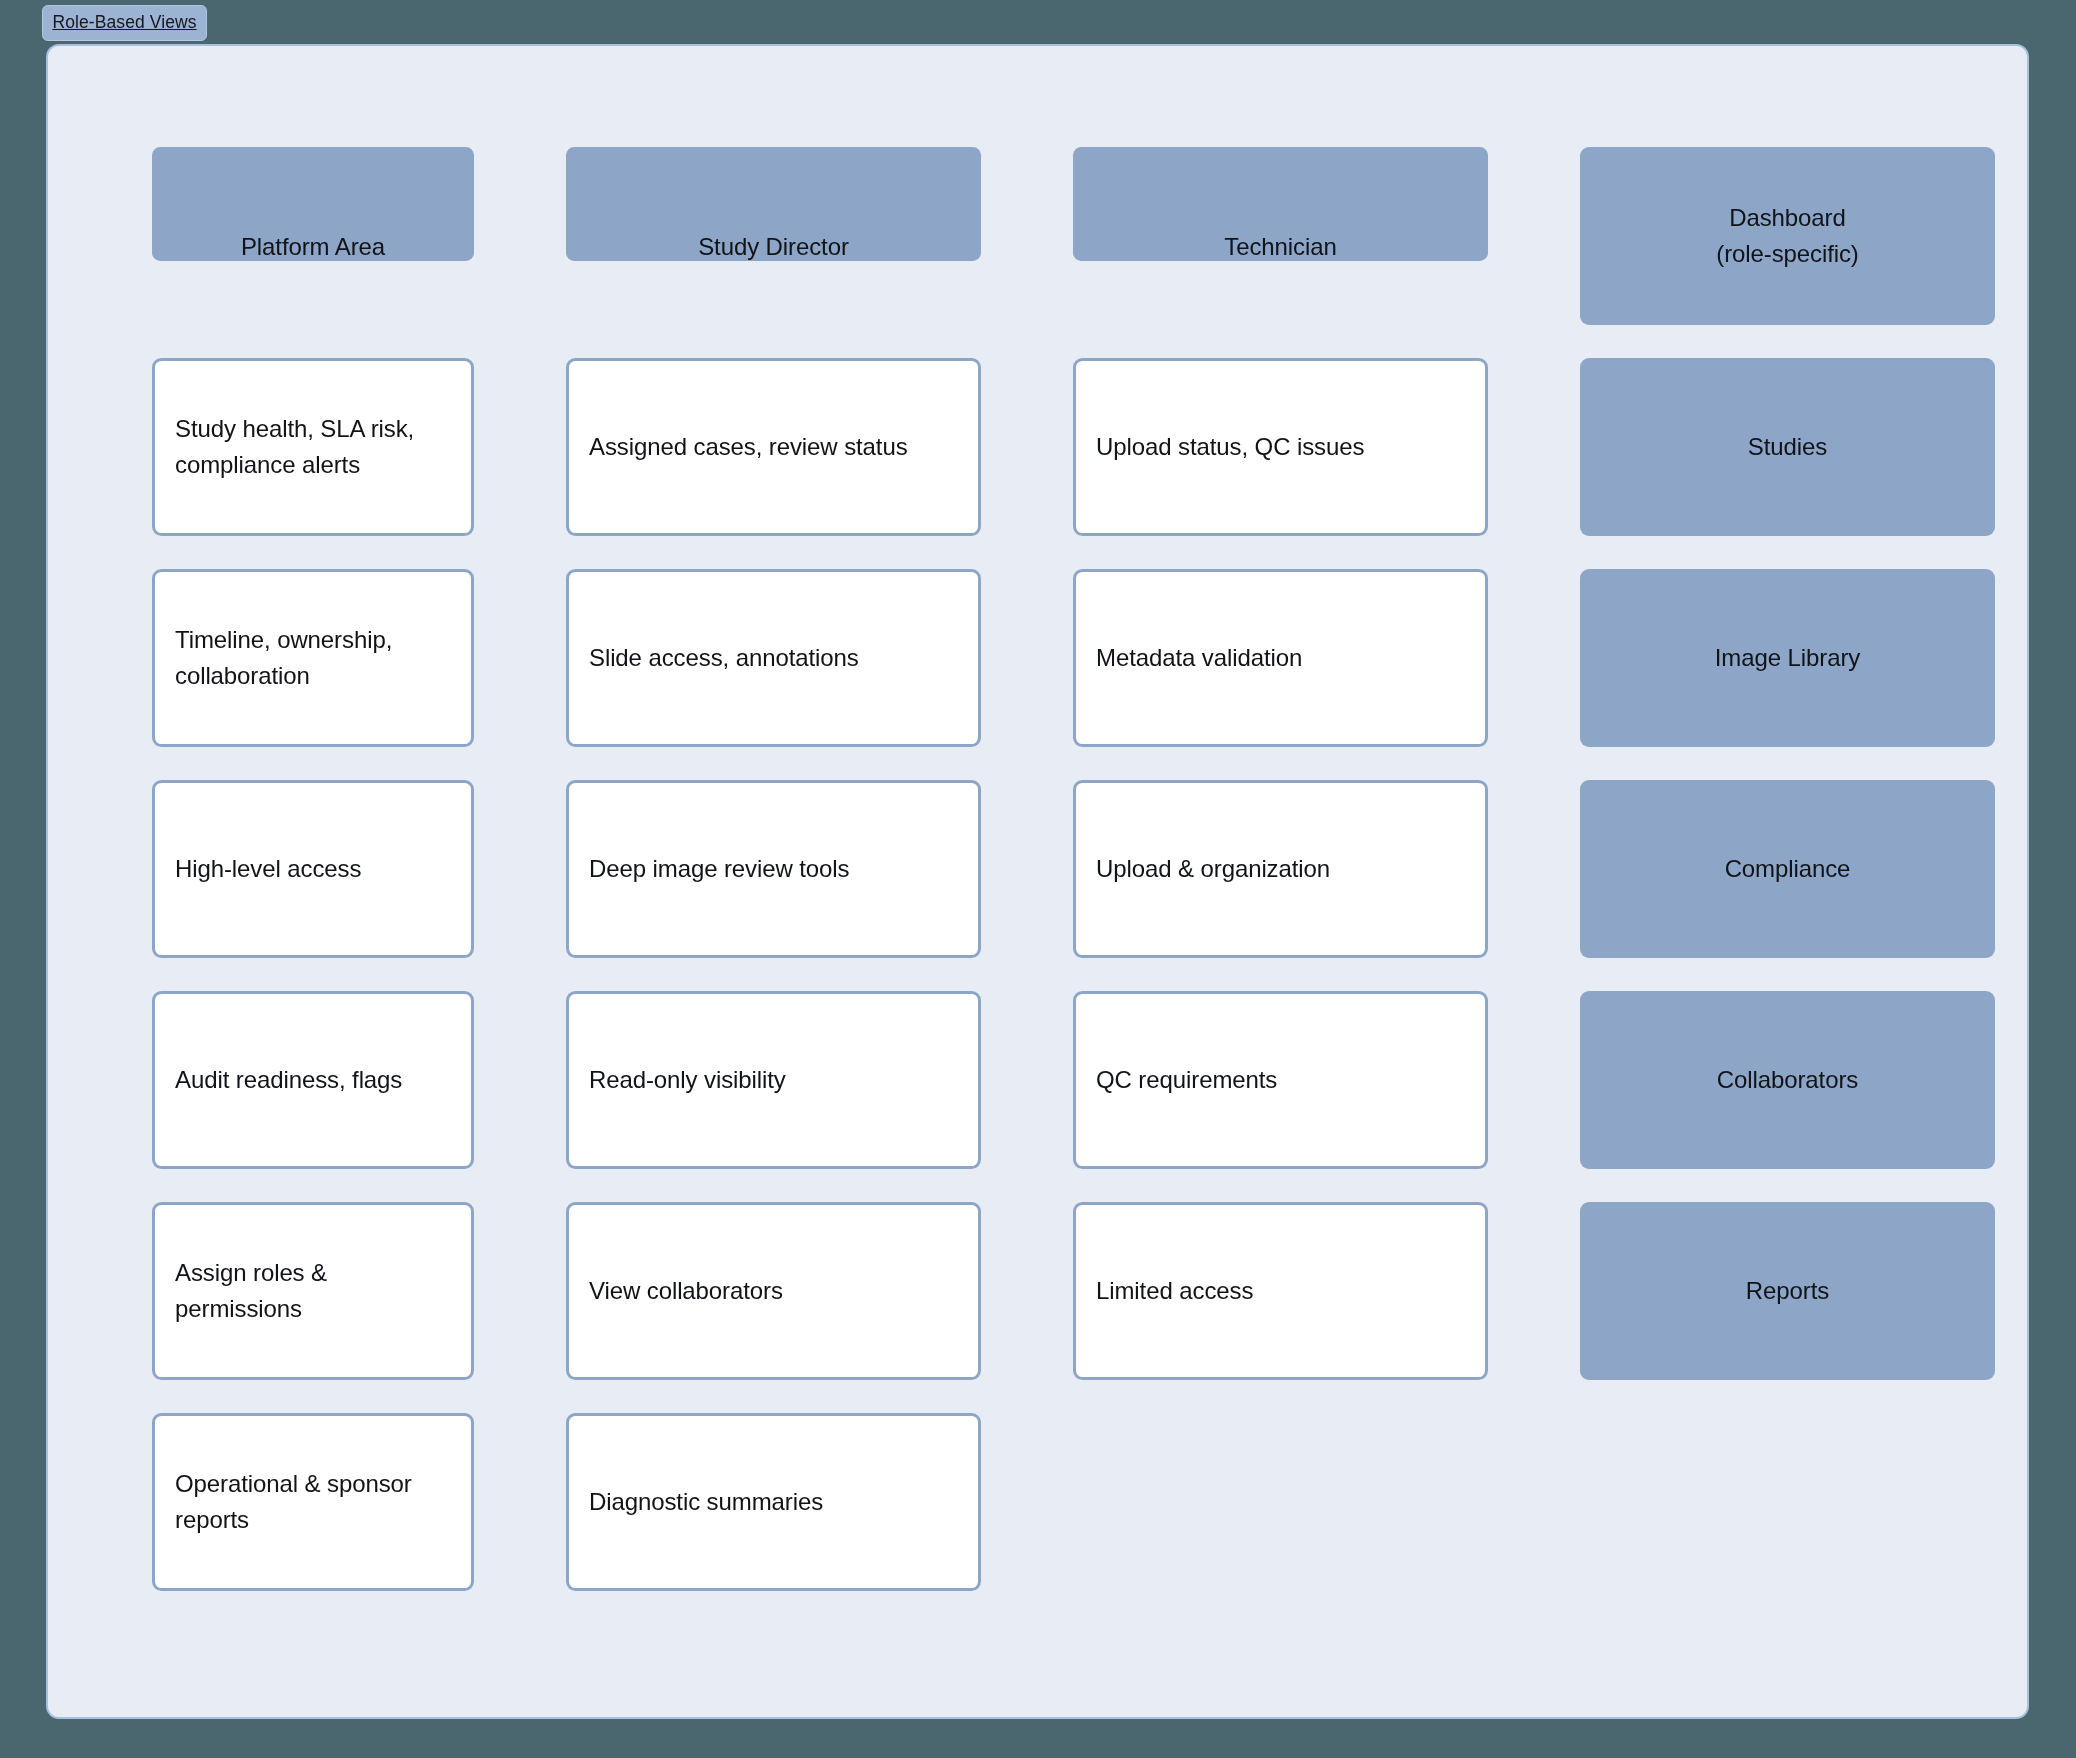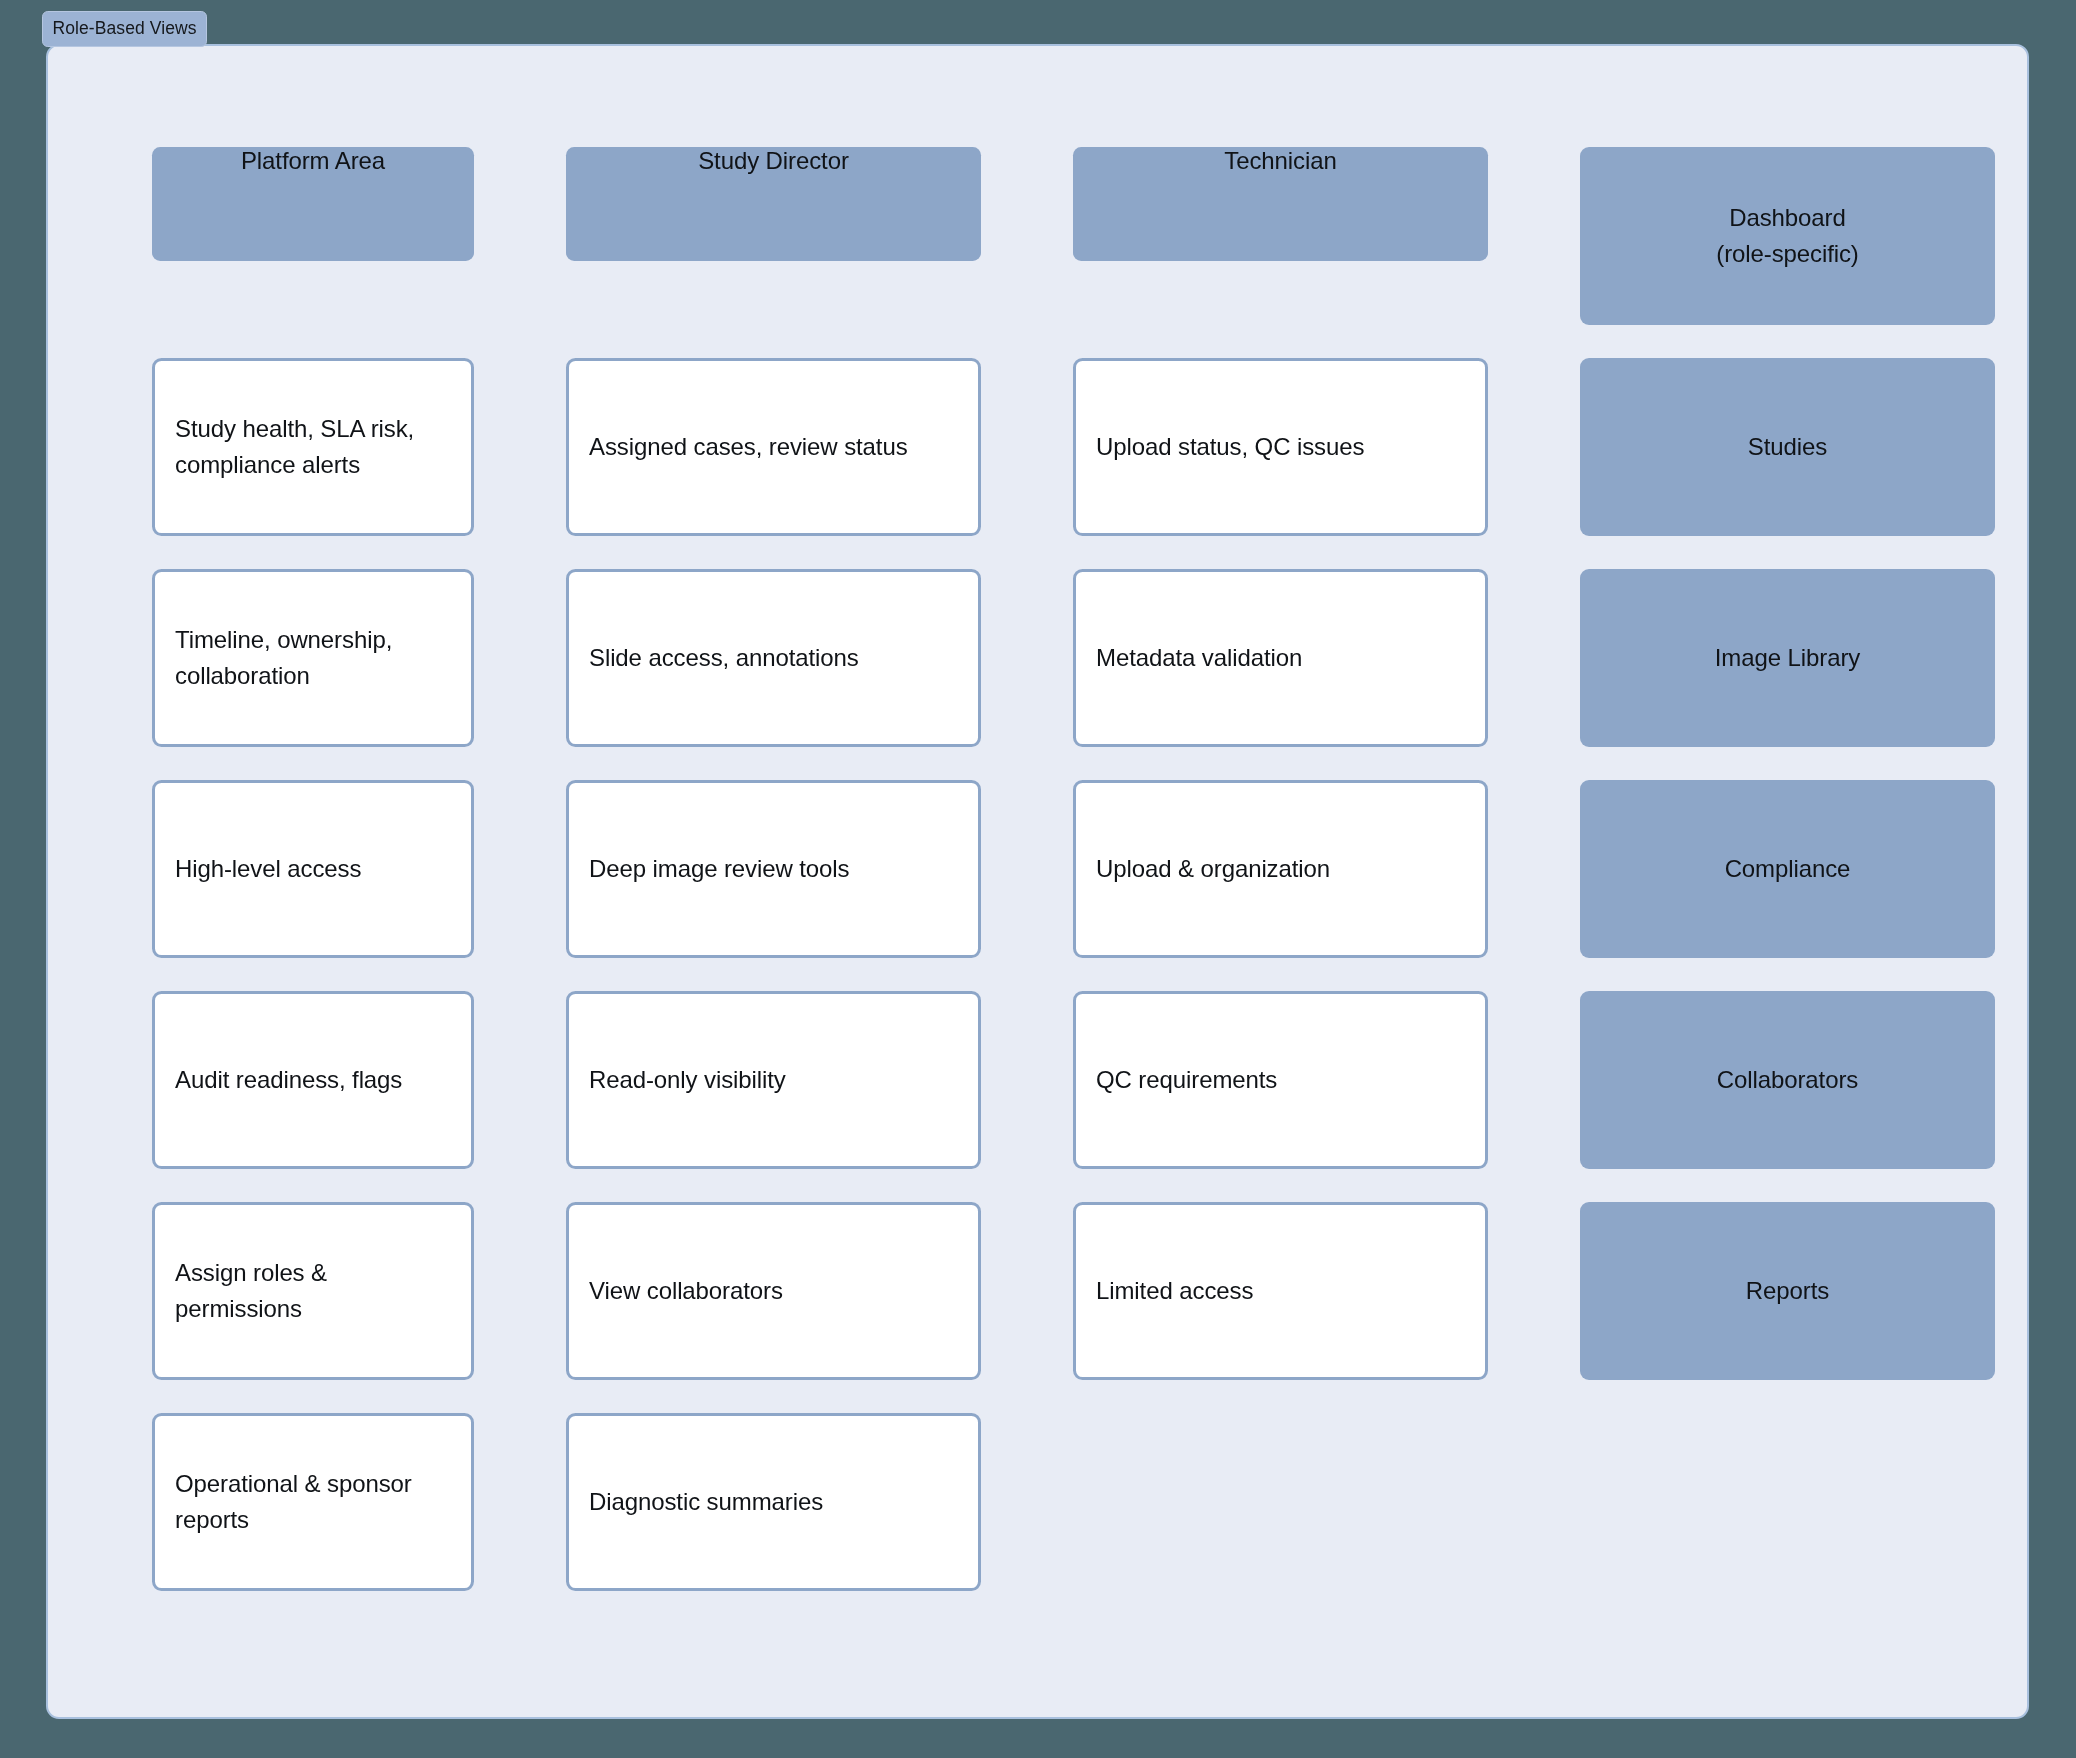--- a/index.html
+++ b/index.html
@@ -12,32 +12,33 @@
 
   body {
     background: #4a6770;
     font-family: "Liberation Sans", sans-serif;
     position: relative;
   }
 
   
   #diagram-title-badge {
     position: absolute;
-    top: 11px;
+    top: 5px;
     left: 42px;
     background: #9cb3d4;
     color: #15181c;
     font-size: 17.5px;
     line-height: 1;
     padding: 7.6px 9.4px 8.8px 9.4px;
     border-radius: 5.8px;
     border: 0.6px solid #b5c6e0;
     white-space: nowrap;
     letter-spacing: 0.1px;
     z-index: 5;
+    text-decoration: underline;
   }
 
   
   #role-matrix-panel {
     position: absolute;
     top: 44px;
     left: 46px;
     width: 1983px;
     height: 1675px;
     background: #e8ecf5;
@@ -56,21 +57,21 @@
     column-gap: 92px;
     row-gap: 33px;
   }
 
   
   .hdr-cell {
     background: #8da6c8;
     border-radius: 8.2px;
     height: 114px;
     display: flex;
-    align-items: flex-start;
+    align-items: flex-end;
     justify-content: center;
     text-align: center;
     font-family: "Liberation Sans Narrow", "Liberation Sans", sans-serif;
     font-size: 24px;
     color: #101317;
     letter-spacing: -0.1px;
   }
 
   
   .row-label-cell {

